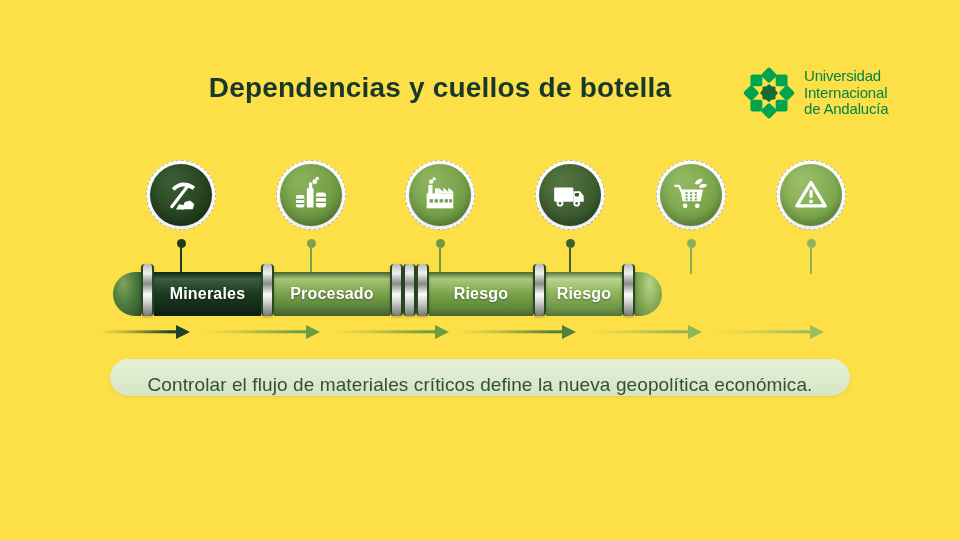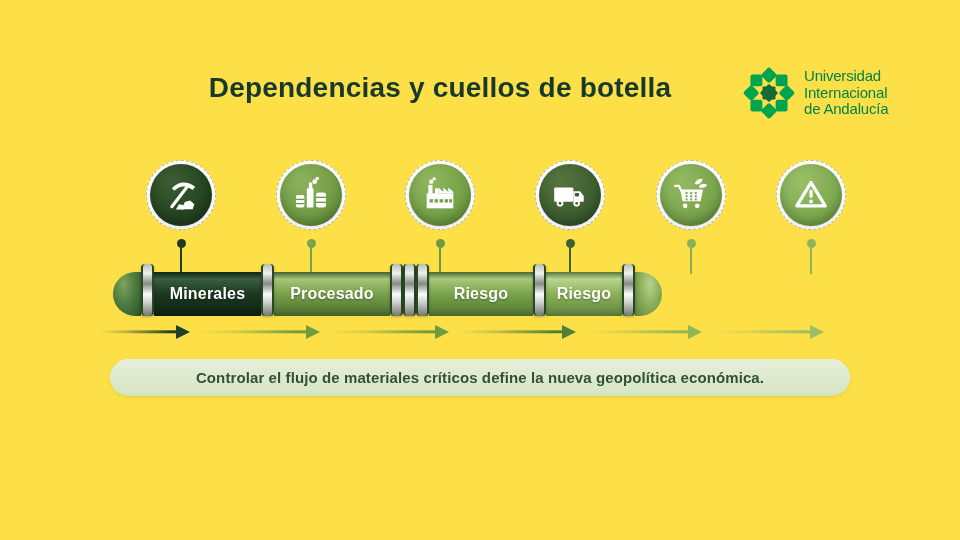--- a/index.html
+++ b/index.html
@@ -81,22 +81,22 @@
   .a2 .line{background:linear-gradient(90deg,rgba(111,156,63,0) 0%,rgba(111,156,63,0.3) 35%,#6f9c3f 90%);} .a2 .head{border-left-color:#6f9c3f;}
   .a3 .line{background:linear-gradient(90deg,rgba(111,156,63,0) 0%,rgba(111,156,63,0.3) 35%,#6f9c3f 90%);} .a3 .head{border-left-color:#6f9c3f;}
   .a4 .line{background:linear-gradient(90deg,rgba(80,128,58,0) 0%,rgba(80,128,58,0.3) 35%,#50803a 90%);} .a4 .head{border-left-color:#50803a;}
   .a5 .line{background:linear-gradient(90deg,rgba(143,181,87,0) 0%,rgba(143,181,87,0.3) 35%,#8fb557 90%);} .a5 .head{border-left-color:#8fb557;}
   .a6 .line{background:linear-gradient(90deg,rgba(156,189,97,0) 0%,rgba(156,189,97,0.3) 35%,#9cbd61 90%);} .a6 .head{border-left-color:#9cbd61;}
   
   .banner{
     position:absolute;left:110px;top:359px;width:740px;height:37px;border-radius:19px;
     background:linear-gradient(180deg,#e6f0d9 0%,#d5e5c2 100%);
     box-shadow:0 1px 3px rgba(0,0,0,0.10);
-    display:flex;align-items:center;justify-content:center;
-    color:#30503a;font-size:15px;font-weight:700;letter-spacing:0.1px;
+    display:flex;align-items:flex-end;justify-content:center;
+    color:#30503a;font-size:19px;font-weight:400;letter-spacing:0.1px;
   }
   svg .w{fill:#ffffff;}
 </style>
 </head>
 <body>
 
 <div class="slide">
 
   <div class="title">Dependencias y cuellos de botella</div>
 

